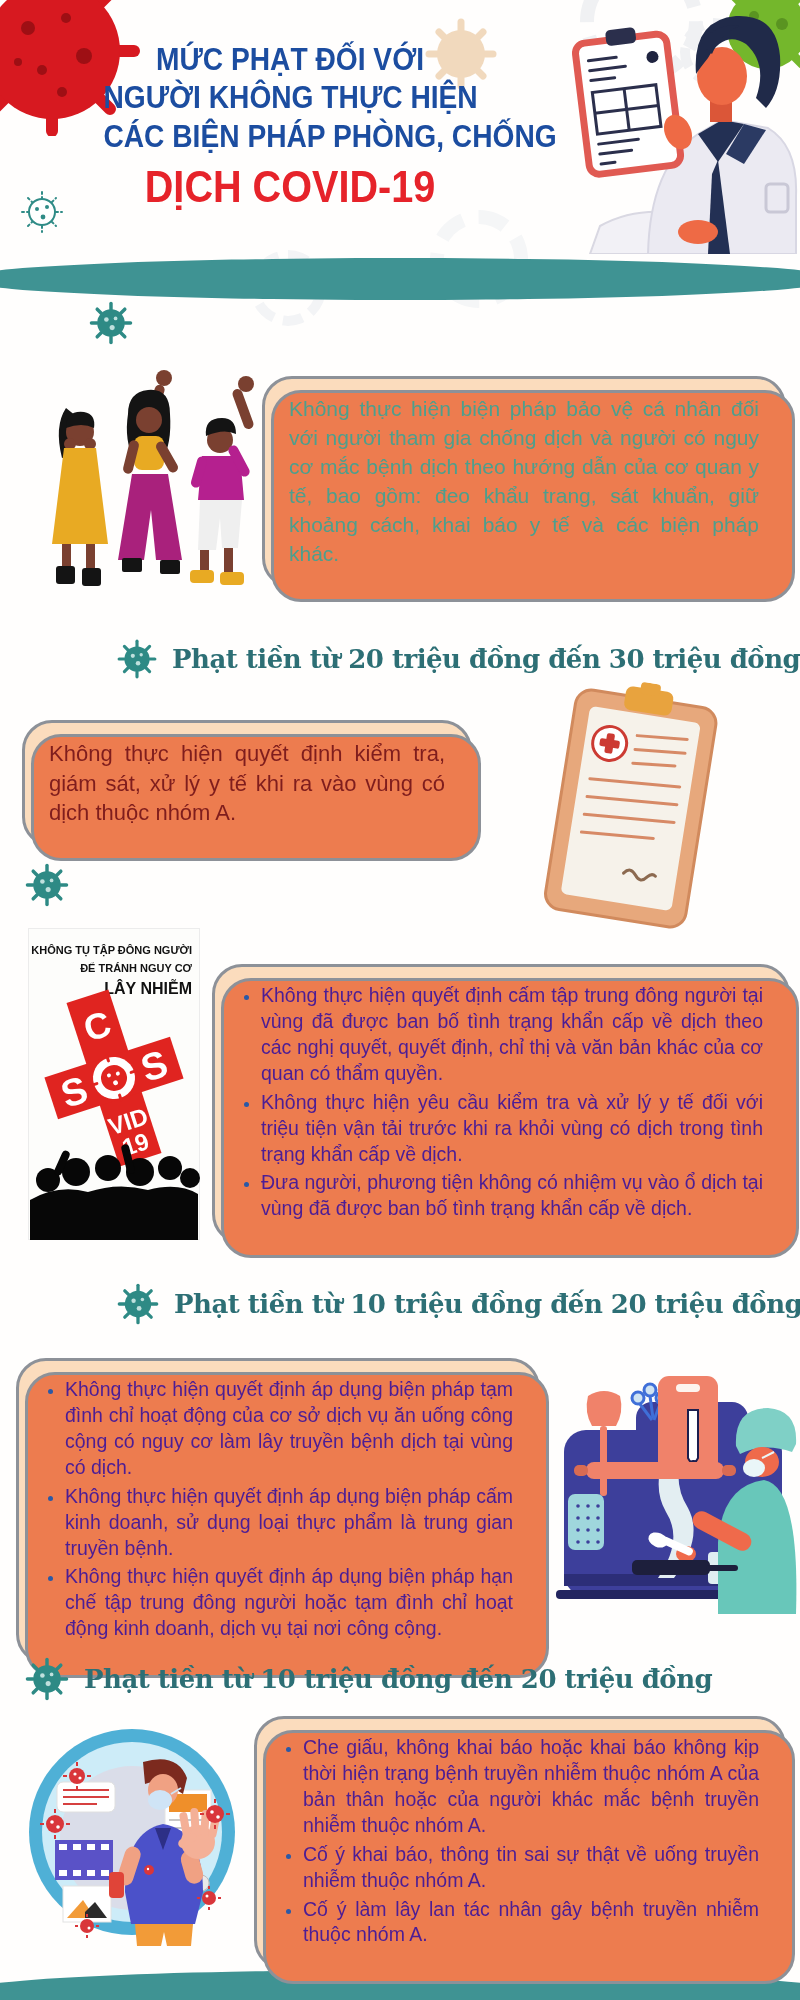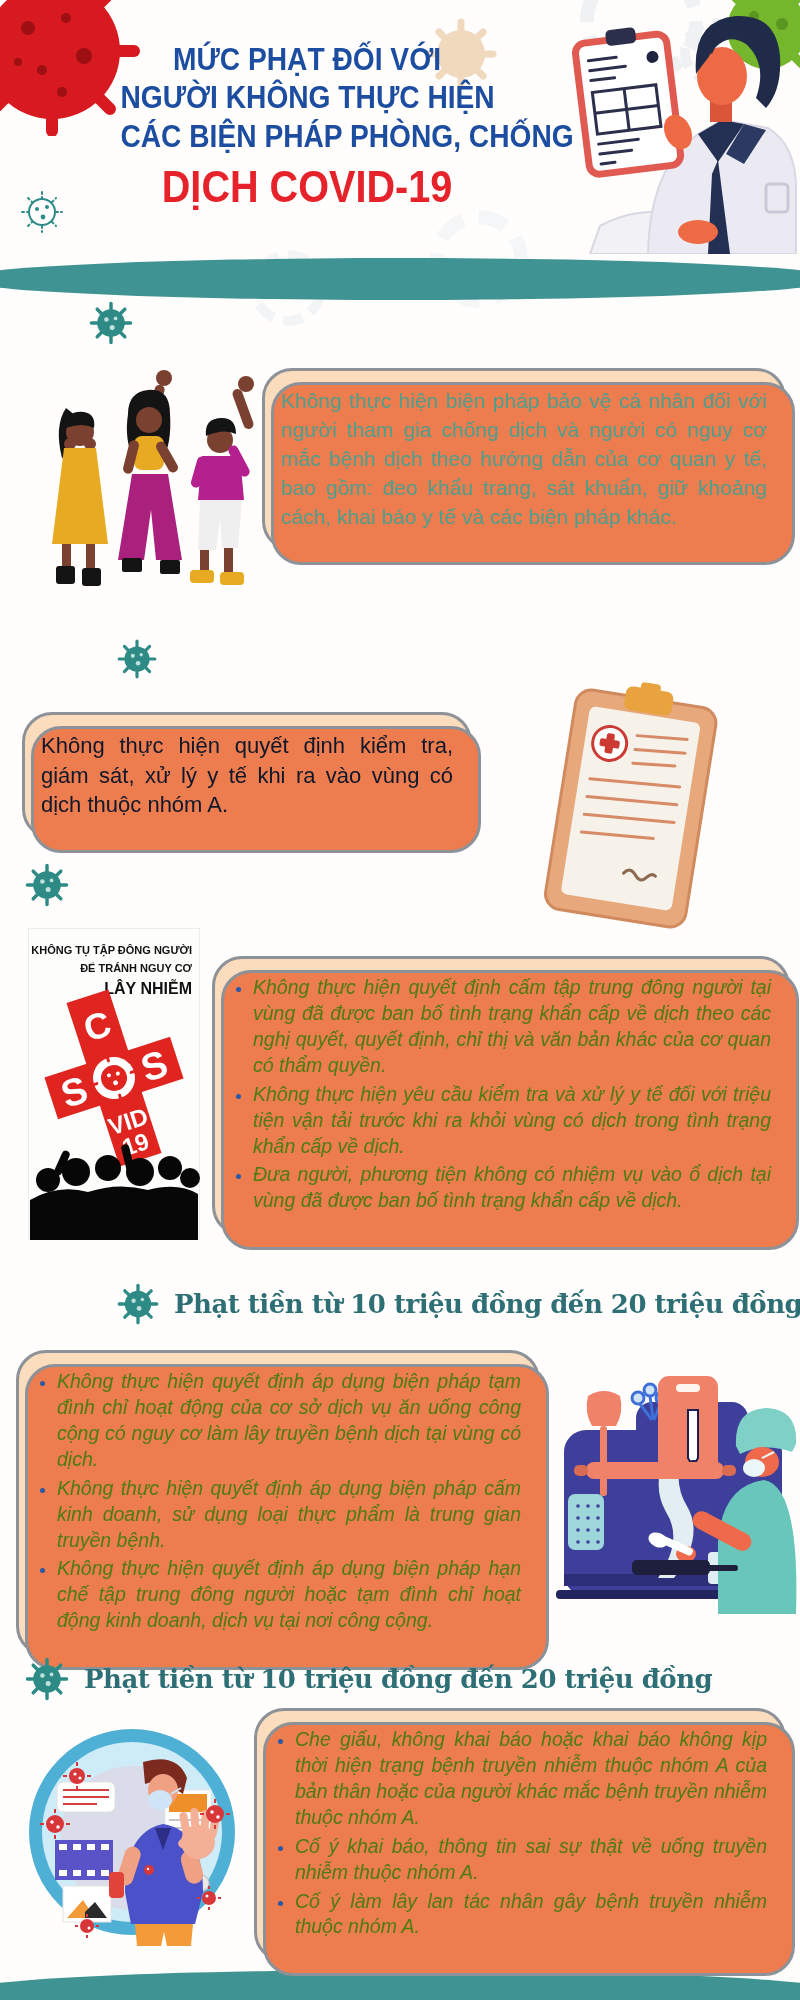--- a/index.html
+++ b/index.html
@@ -8,44 +8,44 @@
     overflow:hidden;font-family:"Liberation Sans",sans-serif;
   }
   
   .gear{position:absolute;border-radius:50%;border:14px dashed #f0f1f3;background:transparent;}
   .gear.g1{left:580px;top:-40px;width:95px;height:95px;}
   .gear.g2{left:680px;top:18px;width:48px;height:48px;border-width:10px;}
   .gear.g3{left:430px;top:210px;width:70px;height:70px;border-color:#f5f6f7;}
   .gear.g4{left:250px;top:250px;width:56px;height:56px;border-color:#f3f4f6;border-width:10px;}
 
   
-  .title{position:absolute;left:95px;top:40px;width:424px;text-align:center;z-index:3;}
+  .title{position:absolute;left:78px;top:40px;width:424px;text-align:center;z-index:3;}
   .title-line{display:block;font-size:32px;line-height:1.2;font-weight:800;color:#1c4da0;
     transform:scaleX(.88);transform-origin:50% 50%;white-space:nowrap;letter-spacing:0;}
   .title-red{display:block;font-size:44px;line-height:1.1;font-weight:800;color:#e6232a;
     margin-top:8px;transform:scaleX(.9);transform-origin:50% 50%;white-space:nowrap;}
   .hdr-art{position:absolute;z-index:2;}
   .divider{position:absolute;top:258px;left:-40px;width:880px;height:42px;background:#3f9393;border-radius:50%;z-index:4;}
   .bottom-bar{position:absolute;bottom:-14px;left:-40px;width:880px;height:44px;background:#3f9393;border-radius:50%;}
 
   
   .sec-heading{position:absolute;display:flex;align-items:center;gap:14px;z-index:3;}
   .sec-heading h2{margin:0;font-family:"DejaVu Serif",serif;font-weight:700;
     color:#2d6f75;font-size:26px;letter-spacing:-.5px;white-space:nowrap;}
 
   
   .bubble{position:absolute;background:#fbdcbd;border:3px solid #8d9198;border-radius:30px;
-    padding:16px 16px;z-index:2;box-sizing:border-box;}
+    padding:16px 24px;z-index:2;box-sizing:border-box;margin-top:8px;}
   .bubble::before{content:"";position:absolute;inset:-3px;transform:translate(9px,14px);
     background:#ed7c4f;border:3px solid #8d9198;border-radius:30px;z-index:-1;}
   .bubble p{margin:0;text-align:justify;}
   .t-teal{color:#4d9f8d;font-size:21px;line-height:1.38;}
-  .t-blue{color:#0f172a;font-size:22px;line-height:1.35;}
+  .t-blue{color:#7f1d1d;font-size:22px;line-height:1.35;}
   .bubble ul{margin:0;padding-left:22px;}
-  .bubble li{color:#4d7c0f;font-size:19.5px;line-height:1.33;text-align:justify;margin:0 0 3px 0;font-style:italic;}
+  .bubble li{color:#4c1d95;font-size:19.5px;line-height:1.33;text-align:justify;margin:0 0 3px 0;}
   .bubble li::marker{color:#2b59a6;font-size:18px;}
 
   .art{position:absolute;z-index:1;}
   svg text{font-family:"Liberation Sans",sans-serif;}
 </style>
 </head>
 <body>
 
 <div class="page">
 
@@ -248,20 +248,21 @@
         <line x1="20" y1="8" x2="20" y2="3"></line>
           <line x1="28.5" y1="11.5" x2="32" y2="8"></line>
       </g>
       <circle cx="20" cy="20" r="12" fill="#2e8a85"></circle>
       <g fill="#bfe0dd">
           <circle cx="16" cy="17" r="2"></circle>
           <circle cx="24" cy="16" r="1.6"></circle>
           <circle cx="21" cy="24" r="2.2"></circle>
         </g>
     </svg>
+    <h2>Phạt tiền từ 20 triệu đồng đến 30 triệu đồng</h2>
   </div>
 
   <div class="bubble" style="left:22px;top:712px;width:450px;">
     <p class="t-blue">Không thực hiện quyết định kiểm tra, giám sát, xử lý y tế khi ra vào vùng có dịch thuộc nhóm A.</p>
   </div>
 
   <svg class="art" style="left:548px;top:682px;transform:rotate(9deg);" width="172" height="250" viewBox="0 0 172 250">
     <rect x="12" y="16" width="142" height="222" rx="16" fill="#e7a87c" stroke="#d18a5d" stroke-width="3"></rect>
     <rect x="27" y="32" width="112" height="190" rx="6" fill="#f6f2ea"></rect>
     <rect x="60" y="6" width="48" height="24" rx="7" fill="#e8a33e"></rect>

